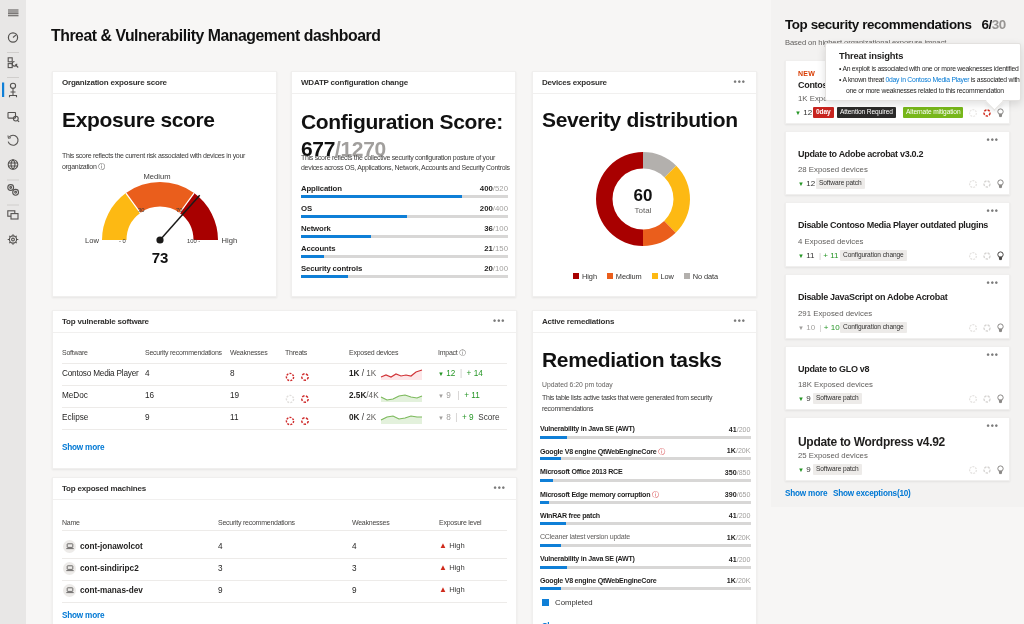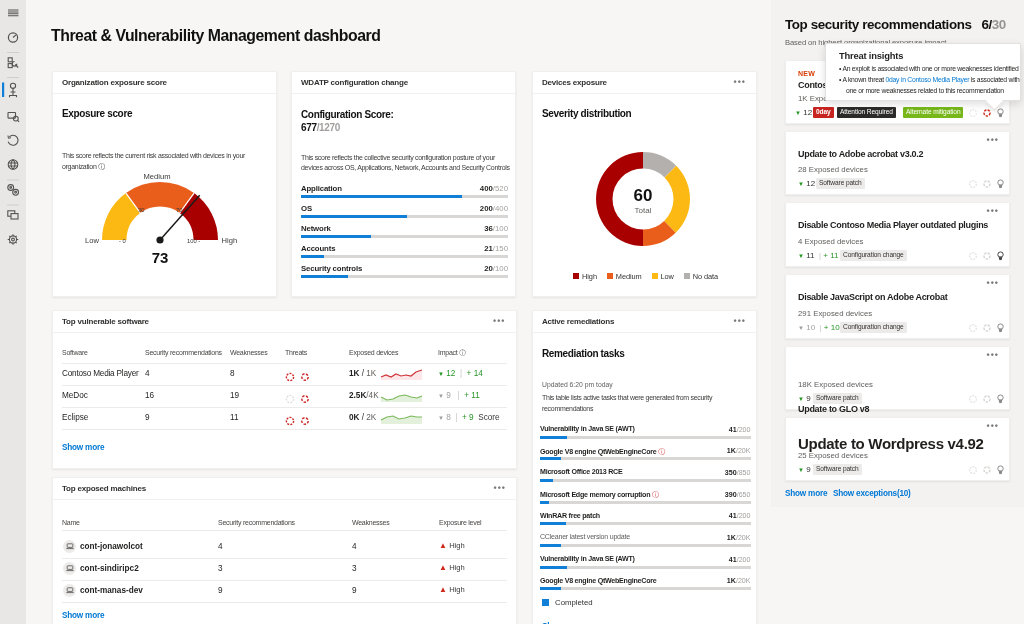--- a/index.html
+++ b/index.html
@@ -3,21 +3,21 @@
 <meta charset="utf-8">
 <style>
 * { margin:0; padding:0; box-sizing:border-box; }
 html,body { width:1024px; height:624px; overflow:hidden; }
 body { font-family:"Liberation Sans", sans-serif; background:#f7f6f5; position:relative; color:#201f1e; }
 .abs { position:absolute; }
 .card { position:absolute; background:#fff; border:1px solid #f0efee; box-shadow:0 1px 2px rgba(0,0,0,0.07); }
 .chead { position:absolute; left:9px; top:0; height:21px; line-height:22px; font-size:8px; font-weight:bold; color:#323130; letter-spacing:-0.2px; }
 .cheadline { position:absolute; left:0; right:0; top:21px; border-top:1px solid #f1f0ef; }
 .dots { position:absolute; right:10px; letter-spacing:1px; color:#7a7a7a; font-size:9px; font-weight:bold; }
-.bigtitle { position:absolute; font-size:10px; font-weight:bold; color:#111; letter-spacing:-0.35px; }
+.bigtitle { position:absolute; font-size:21px; font-weight:bold; color:#111; letter-spacing:-0.35px; }
 .desc { position:absolute; font-size:7px; color:#3b3a39; line-height:1.5; letter-spacing:-0.3px; }
 .link { color:#0078d4; font-weight:bold; font-size:8.2px; letter-spacing:-0.2px; white-space:nowrap; }
 .bartrack { position:absolute; height:3px; background:#d8d7d6; }
 .barfill { position:absolute; height:3px; background:#0f7fd7; left:0; top:0; }
 .tag { display:inline-block; height:10.5px; line-height:10.5px; padding:0 3px; font-size:6.6px; border-radius:1px; letter-spacing:-0.1px; white-space:nowrap; }
 .gtri { color:#269626; font-size:6px; }
 .graytri { color:#a19f9d; font-size:6px; }
 .trow { position:relative; height:21.7px; font-size:7.1px; letter-spacing:-0.25px; }
 .crow { position:relative; height:20px; font-size:7.8px; letter-spacing:-0.15px; }
 .tlab { font-weight:bold; color:#201f1e; }
@@ -371,37 +371,37 @@
       <circle cx="18" cy="5" r="3" fill="none" stroke="#d6d4d2" stroke-width="1.4" stroke-dasharray="2.4 1.2"></circle>
       <g stroke="#8a8886" fill="none" stroke-width="1">
           <circle cx="31.5" cy="3.6" r="2.7"></circle>
           <path d="M30.3 6 L32.7 6 L32.4 8.6 L30.6 8.6 Z" fill="#8a8886"></path>
         </g>
     </svg>
   </div>
 
   <div class="card" style="left:785px;top:346px;width:225px;height:64px;">
     <div class="dots" style="top:3px;">•••</div>
-    <div class="abs" style="left:12px;top:17px;font-size:9px;font-weight:bold;color:#201f1e;letter-spacing:-0.3px;white-space:nowrap;margin-top:40px;">Update to GLO v8</div>
+    <div class="abs" style="left:12px;top:17px;font-size:9px;font-weight:bold;color:#201f1e;letter-spacing:-0.3px;white-space:nowrap;">Update to GLO v8</div>
     <div class="abs" style="left:12px;top:33px;font-size:7.8px;color:#605e5c;">18K Exposed devices</div>
     <div class="abs" style="left:12px;top:47px;font-size:8px;color:#323130;"><span class="gtri">▼</span> 9</div>
     <span class="tag abs" style="left:27px;top:46px;background:#edebe9;color:#323130;">Software patch</span>
     <svg class="abs" style="left:183px;top:47px;" width="36" height="10" viewBox="0 0 36 10">
       <circle cx="4" cy="5" r="3.4" fill="none" stroke="#e5e3e1" stroke-width="1.3" stroke-dasharray="2 1"></circle>
       <circle cx="18" cy="5" r="3" fill="none" stroke="#d6d4d2" stroke-width="1.4" stroke-dasharray="2.4 1.2"></circle>
       <g stroke="#8a8886" fill="none" stroke-width="1">
           <circle cx="31.5" cy="3.6" r="2.7"></circle>
           <path d="M30.3 6 L32.7 6 L32.4 8.6 L30.6 8.6 Z" fill="#8a8886"></path>
         </g>
     </svg>
   </div>
 
   <div class="card" style="left:785px;top:417px;width:225px;height:64px;">
     <div class="dots" style="top:3px;">•••</div>
-    <div class="abs" style="left:12px;top:17px;font-size:15px;font-weight:bold;color:#201f1e;letter-spacing:-0.3px;white-space:nowrap;">Update to Wordpress v4.92</div>
+    <div class="abs" style="left:12px;top:17px;font-size:12px;font-weight:bold;color:#201f1e;letter-spacing:-0.3px;white-space:nowrap;">Update to Wordpress v4.92</div>
     <div class="abs" style="left:12px;top:33px;font-size:7.8px;color:#605e5c;">25 Exposed devices</div>
     <div class="abs" style="left:12px;top:47px;font-size:8px;color:#323130;"><span class="gtri">▼</span> 9</div>
     <span class="tag abs" style="left:27px;top:46px;background:#edebe9;color:#323130;">Software patch</span>
     <svg class="abs" style="left:183px;top:47px;" width="36" height="10" viewBox="0 0 36 10">
       <circle cx="4" cy="5" r="3.4" fill="none" stroke="#e5e3e1" stroke-width="1.3" stroke-dasharray="2 1"></circle>
       <circle cx="18" cy="5" r="3" fill="none" stroke="#d6d4d2" stroke-width="1.4" stroke-dasharray="2.4 1.2"></circle>
       <g stroke="#8a8886" fill="none" stroke-width="1">
           <circle cx="31.5" cy="3.6" r="2.7"></circle>
           <path d="M30.3 6 L32.7 6 L32.4 8.6 L30.6 8.6 Z" fill="#8a8886"></path>
         </g>

